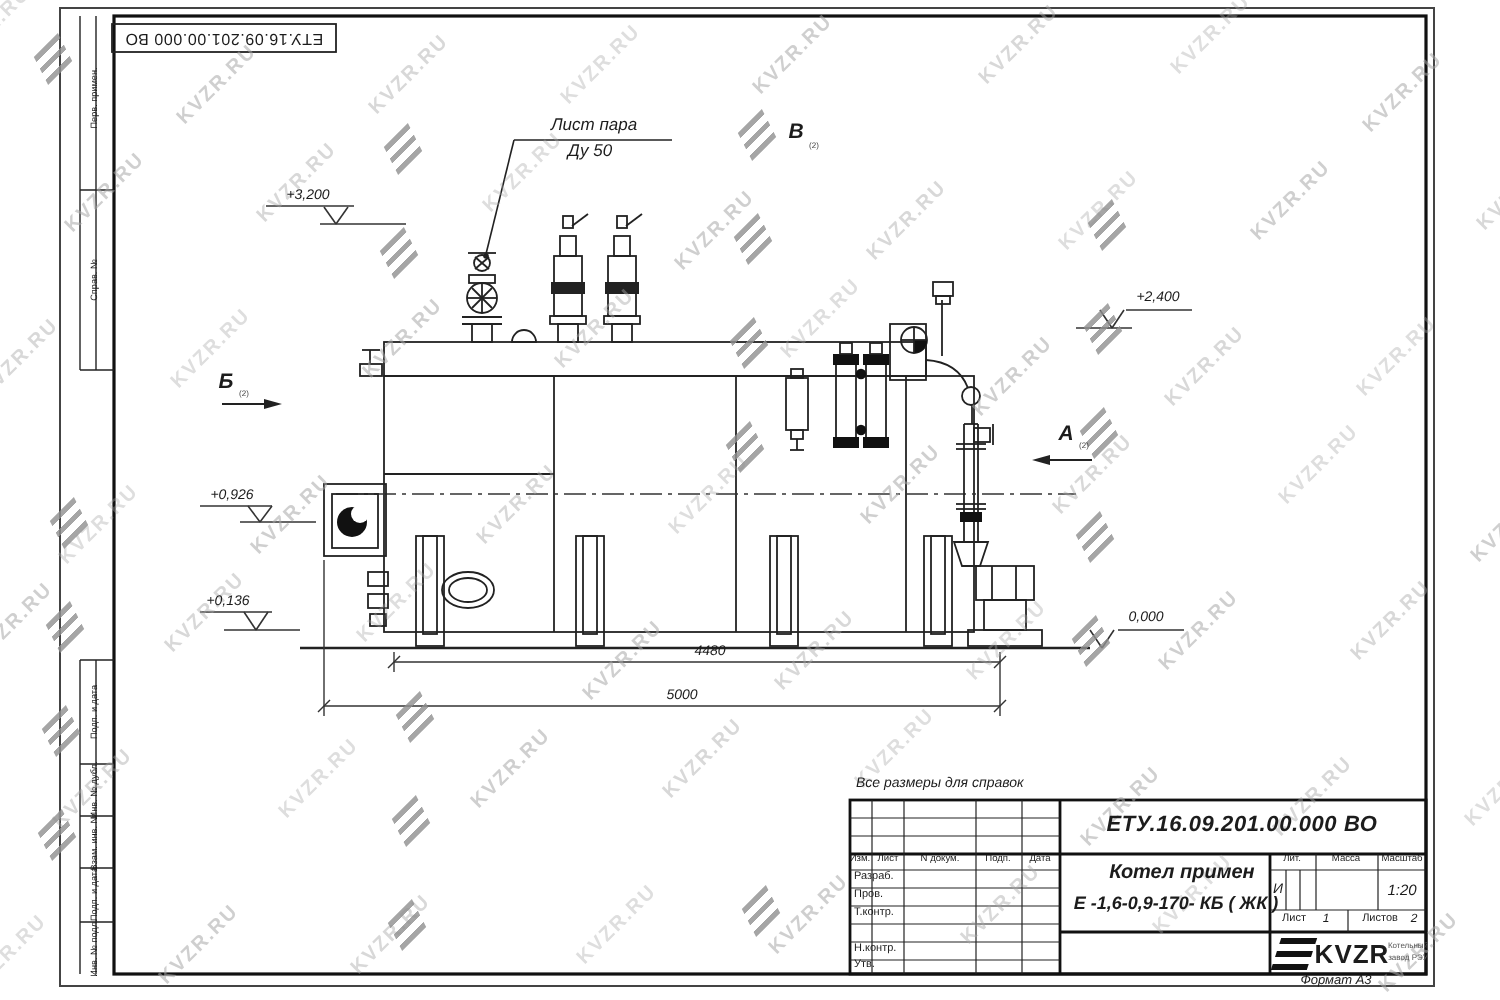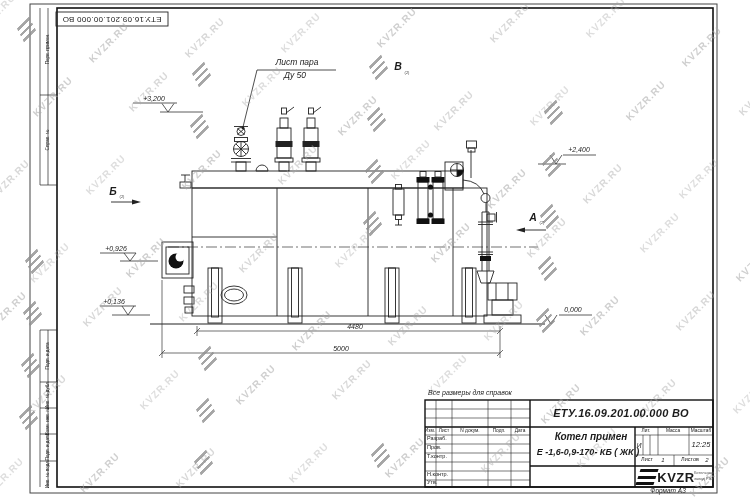--- a/index.html
+++ b/index.html
@@ -373,21 +373,21 @@
   <span class="t tl" style="left:427px;top:439px;font-size:5.5px;">Разраб.</span>
   <span class="t tl" style="left:427px;top:448px;font-size:5.5px;">Пров.</span>
   <span class="t tl" style="left:427px;top:457px;font-size:5.5px;">Т.контр.</span>
   <span class="t tl" style="left:427px;top:475px;font-size:5.5px;">Н.контр.</span>
   <span class="t tl" style="left:427px;top:483px;font-size:5.5px;">Утв.</span>
 
   <span class="t" style="left:646px;top:431px;font-size:4.8px;">Лит.</span>
   <span class="t" style="left:673px;top:431px;font-size:4.8px;">Масса</span>
   <span class="t" style="left:701px;top:431px;font-size:4.8px;">Масштаб</span>
   <span class="t it" style="left:639px;top:445px;font-size:7px;">И</span>
-  <span class="t it" style="left:701px;top:445px;font-size:7.5px;">12:25</span>
+  <span class="t it" style="left:701px;top:445px;font-size:7.5px;">1:20</span>
 
   <span class="t" style="left:647px;top:460px;font-size:5.5px;">Лист</span>
   <span class="t it" style="left:663px;top:460px;font-size:6px;">1</span>
   <span class="t" style="left:690px;top:460px;font-size:5.5px;">Листов</span>
   <span class="t it" style="left:707px;top:460px;font-size:6px;">2</span>
 
   <div class="logo-glyph"></div>
   <span class="t" style="left:676px;top:477px;font-size:13px;font-weight:700;letter-spacing:.5px;">KVZR</span>
   <span class="t" style="left:704px;top:473px;font-size:4px;color:#555;">Котельный</span>
   <span class="t" style="left:704px;top:479px;font-size:4px;color:#555;">завод РЭУ</span>

